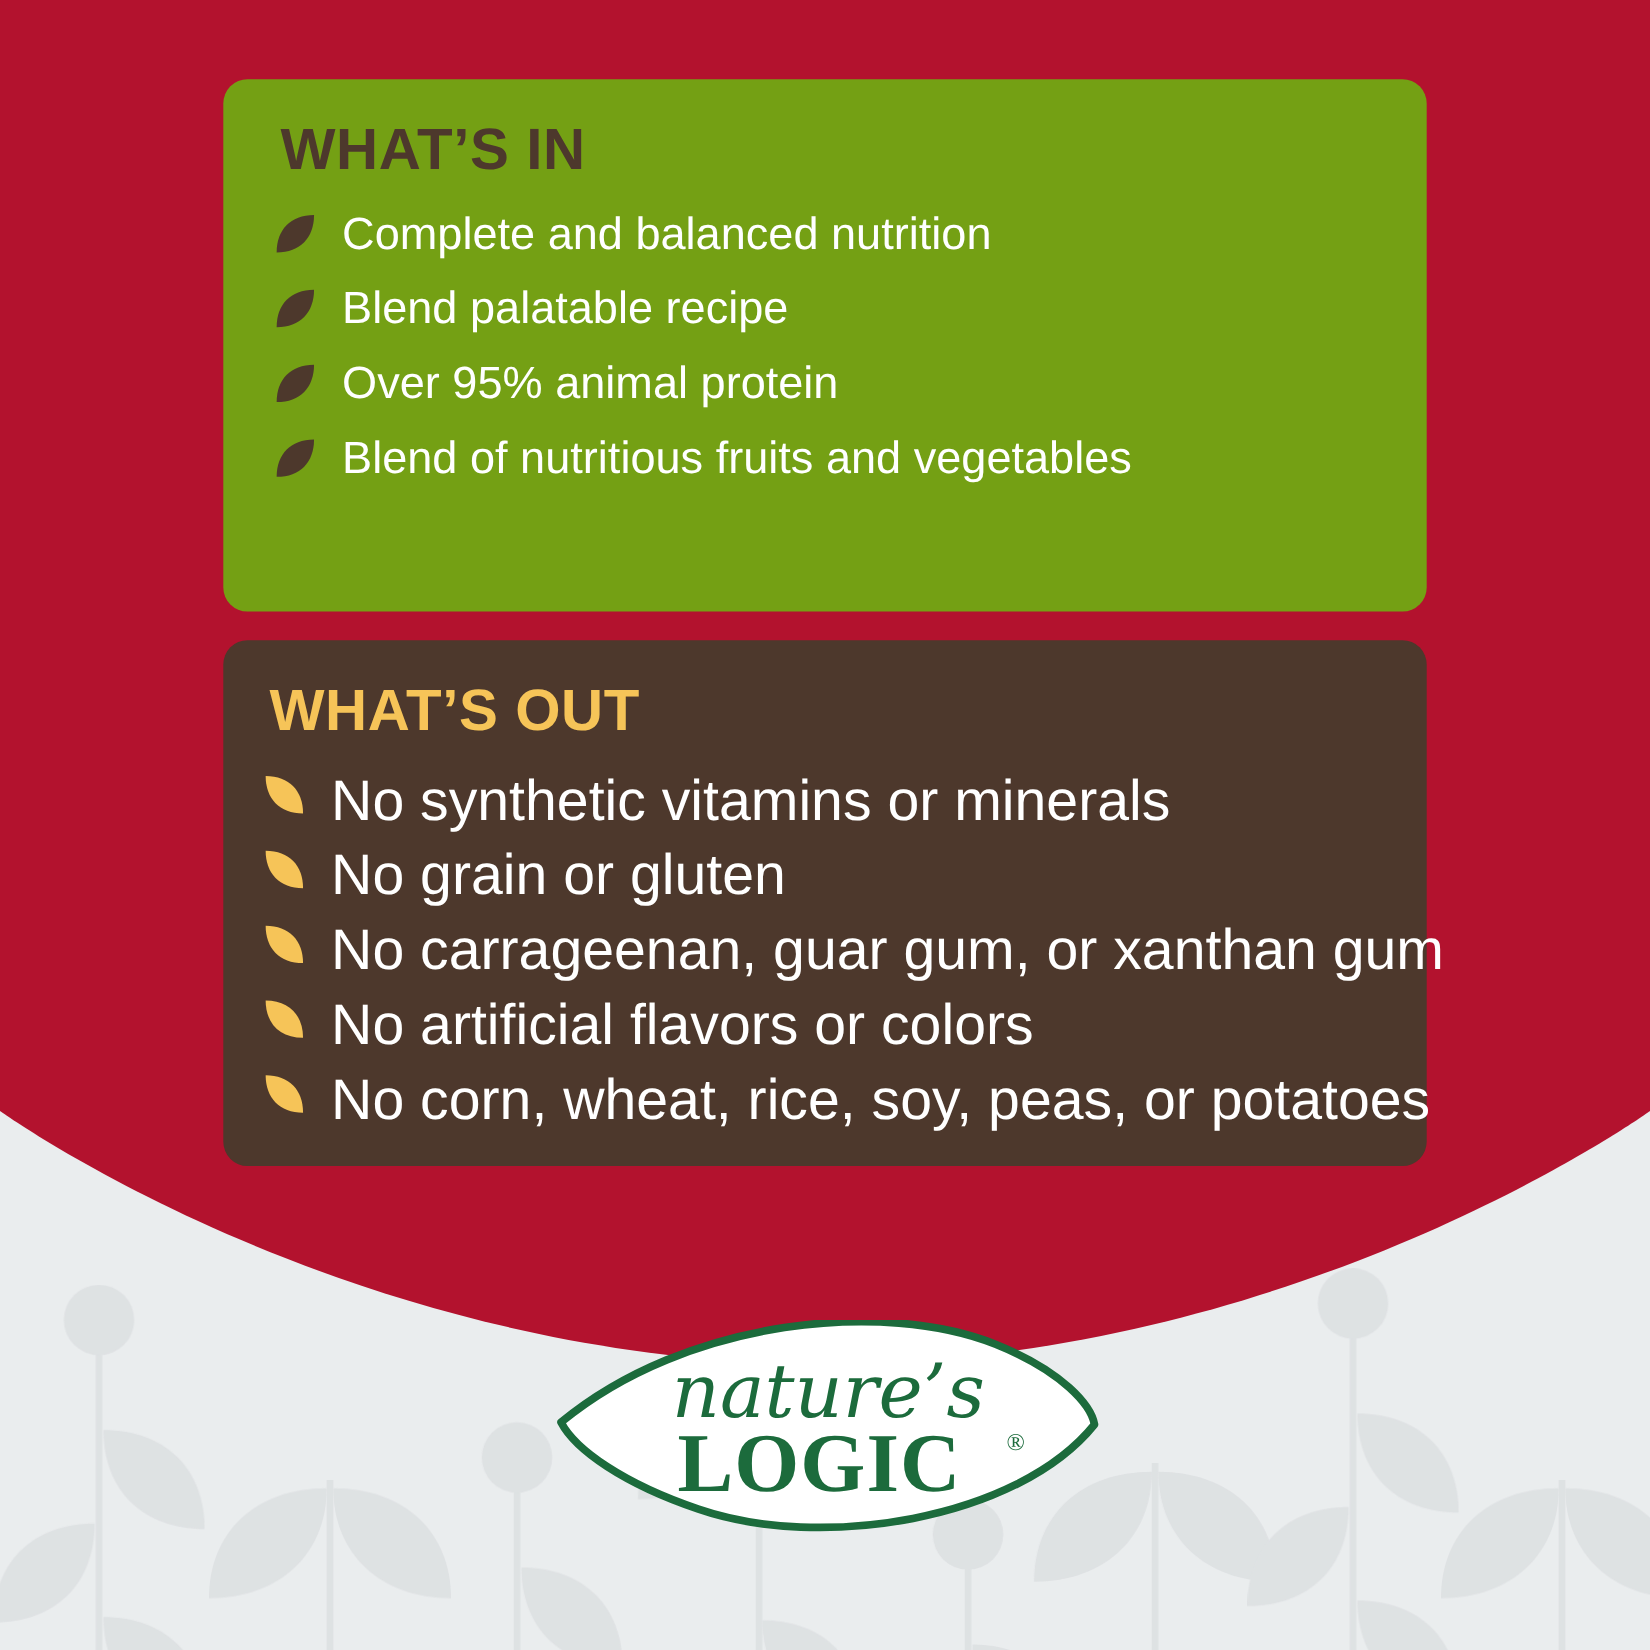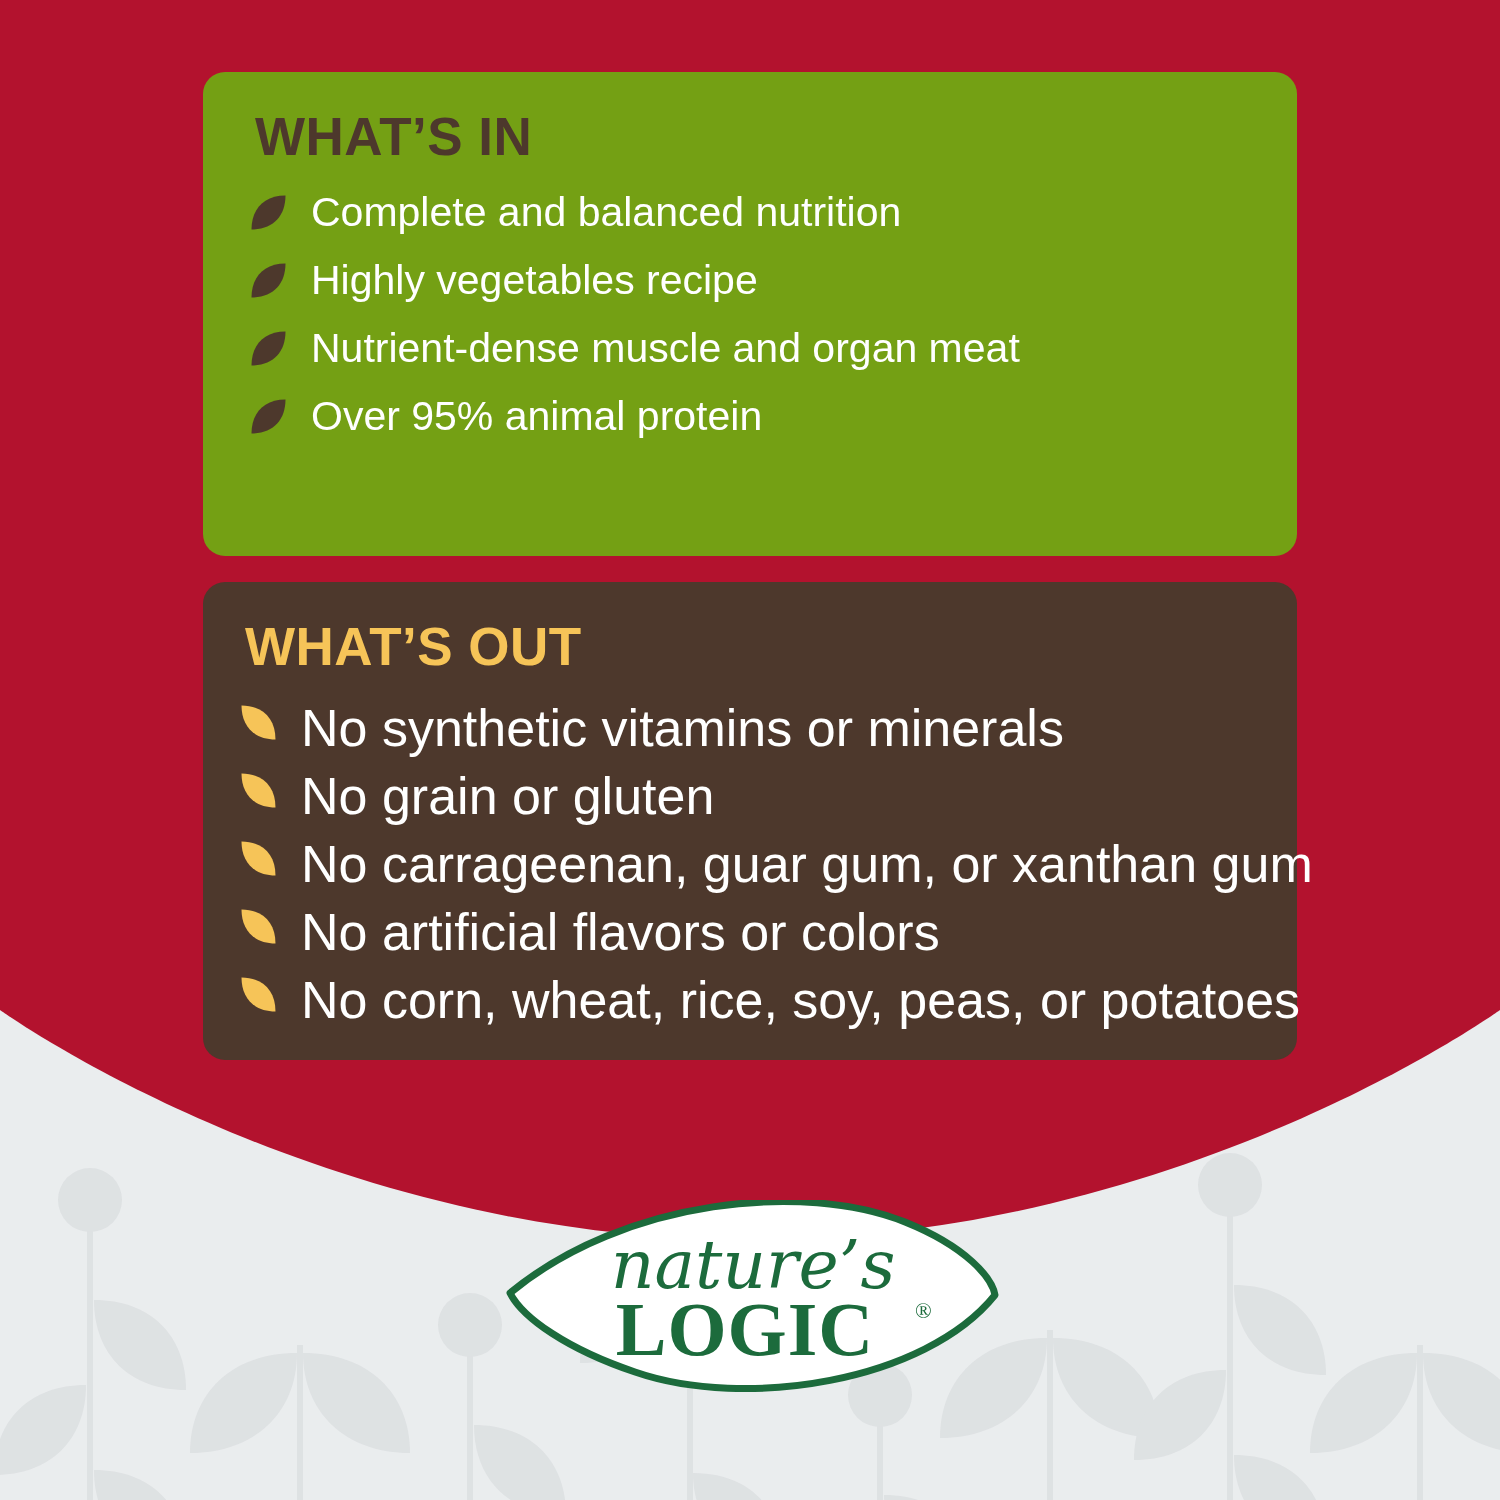--- a/index.html
+++ b/index.html
@@ -161,37 +161,37 @@
           </svg>
         </span>
         <span class="bullet-text">Complete and balanced nutrition</span>
       </li>
       <li>
         <span class="leaf-bullet">
           <svg viewBox="0 0 42 42" xmlns="http://www.w3.org/2000/svg">
             <path d="M38.5,4.5 C 38.5,25 26,38.5 4.5,38.5 C 4.5,18 17,4.5 38.5,4.5 Z" fill="#4D382C"></path>
           </svg>
         </span>
-        <span class="bullet-text">Highly vegetables recipe</span>
-      </li>
-      <li>
-        <span class="leaf-bullet">
-          <svg viewBox="0 0 42 42" xmlns="http://www.w3.org/2000/svg">
-            <path d="M38.5,4.5 C 38.5,25 26,38.5 4.5,38.5 C 4.5,18 17,4.5 38.5,4.5 Z" fill="#4D382C"></path>
-          </svg>
-        </span>
-        <span class="bullet-text">Nutrient-dense muscle and organ meat</span>
+        <span class="bullet-text">Blend palatable recipe</span>
       </li>
       <li>
         <span class="leaf-bullet">
           <svg viewBox="0 0 42 42" xmlns="http://www.w3.org/2000/svg">
             <path d="M38.5,4.5 C 38.5,25 26,38.5 4.5,38.5 C 4.5,18 17,4.5 38.5,4.5 Z" fill="#4D382C"></path>
           </svg>
         </span>
         <span class="bullet-text">Over 95% animal protein</span>
+      </li>
+      <li>
+        <span class="leaf-bullet">
+          <svg viewBox="0 0 42 42" xmlns="http://www.w3.org/2000/svg">
+            <path d="M38.5,4.5 C 38.5,25 26,38.5 4.5,38.5 C 4.5,18 17,4.5 38.5,4.5 Z" fill="#4D382C"></path>
+          </svg>
+        </span>
+        <span class="bullet-text">Blend of nutritious fruits and vegetables</span>
       </li>
     </ul>
   </section>
 
   <section class="panel" id="panel-out">
     <div class="panel-heading">WHAT’S OUT</div>
     <ul class="bullets">
       <li>
         <span class="leaf-bullet">
           <svg viewBox="0 0 42 42" xmlns="http://www.w3.org/2000/svg">

